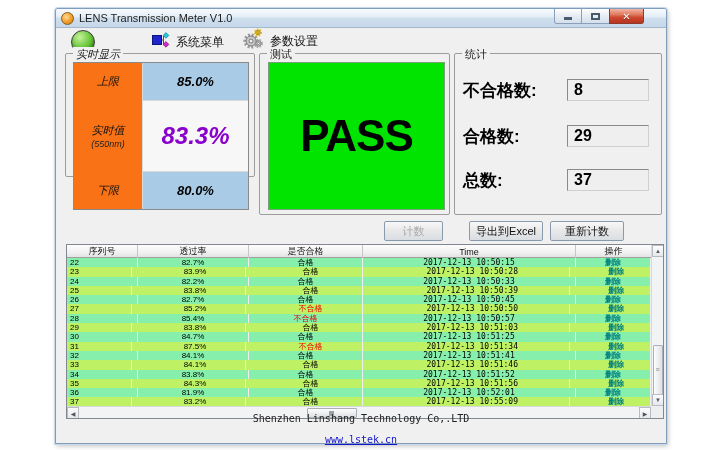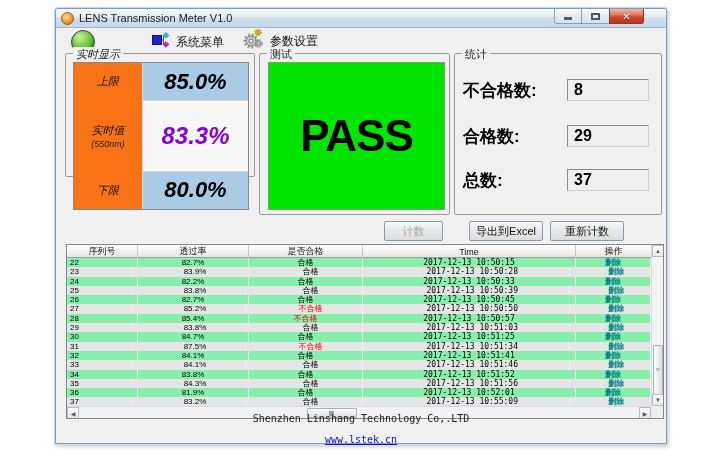--- a/index.html
+++ b/index.html
@@ -45,21 +45,21 @@
   .g-stat { left:398px; top:44px; width:208px; height:162px; }
 
   
   .rt-box { position:absolute; left:7px; top:8px; width:176px; height:148px; border:1px solid #8a8a8a; background:#f97316; display:flex; flex-direction:column; }
   .rt-row { display:flex; width:100%; }
   .rt-row.r1,.rt-row.r3 { height:38px; }
   .rt-row.r2 { height:72px; }
   .rt-lab { width:68px; display:flex; flex-direction:column; align-items:center; justify-content:center; font-size:11px; color:#111; }
   .rt-sub { font-size:9px; color:#222; margin-top:1px; }
   .rt-val { flex:1; display:flex; align-items:center; justify-content:center; font-weight:bold; color:#000; border-left:1px solid #d9d9d9; }
-  .rt-val.blue { background:var(--limit_blue); font-size:22px; }
+  .rt-val.blue { background:var(--limit_blue); font-size:13px; }
   .rt-val.mid  { background:#f7f7f7; font-size:24px; color:var(--value_purple); border-top:1px solid #d9d9d9; border-bottom:1px solid #d9d9d9; }
 
   
   .pass-box { position:absolute; left:8px; top:8px; width:177px; height:148px; background:var(--pass_green);
     border:1px solid #7aa07a; display:flex; align-items:center; justify-content:center; }
   .pass-text { font-size:44px; font-weight:bold; color:#000; letter-spacing:-1px; }
 
   
   .stat-row { position:absolute; left:8px; width:192px; height:24px; display:flex; align-items:center; }
   .stat-row.s0 { top:24px; } .stat-row.s1 { top:70px; } .stat-row.s2 { top:114px; }
@@ -78,21 +78,21 @@
   
   .listview { position:absolute; left:10px; top:235px; width:598px; height:175px;
     border:1px solid #828790; background:#fff; overflow:hidden; }
   .thead { position:absolute; left:0; top:0; width:584px; height:13px; display:flex;
     background:linear-gradient(#fdfdfd,#f1f1f1 60%,#e3e3e3); border-bottom:1px solid #a0a0a0; }
   .th { height:13px; font-size:9px; color:#111; display:flex; align-items:center; justify-content:center;
     border-right:1px solid #c6c6c6; }
   .c0 { width:71px; } .c1 { width:111px; } .c2 { width:114px; } .c3 { width:213px; } .c4 { width:75px; border-right:none; }
   .tbody { position:absolute; left:0; top:13px; width:584px; height:149px; }
   .tr { display:flex; height:9.3px; background:#86efac; }
-  .tr.alt { background:#e5e5e5;gap:13px; }
+  .tr.alt { background:#bef264;gap:13px; }
   .td { font-size:8px; line-height:9.3px; color:#000; white-space:nowrap; overflow:hidden;
     display:flex; align-items:center; justify-content:center; border-right:1px solid #eceef0; }
   .td.c0 { justify-content:flex-start; padding-left:3px; }
   .td.c3 { font-family:"DejaVu Sans Mono",monospace; font-size:8px; }
   .td .fail, .td.fail { color:var(--fail_red); }
   .del-link { color:var(--delete_teal); font-weight:bold; font-size:8px; cursor:pointer; }
 
   
   .vscroll { position:absolute; right:0; top:0; width:12px; height:161px; background:#f2f3f5; border-left:1px solid #d5d8dc; }
   .hscroll { position:absolute; left:0; bottom:0; width:584px; height:12px; background:#f2f3f5; border-top:1px solid #d5d8dc; }

